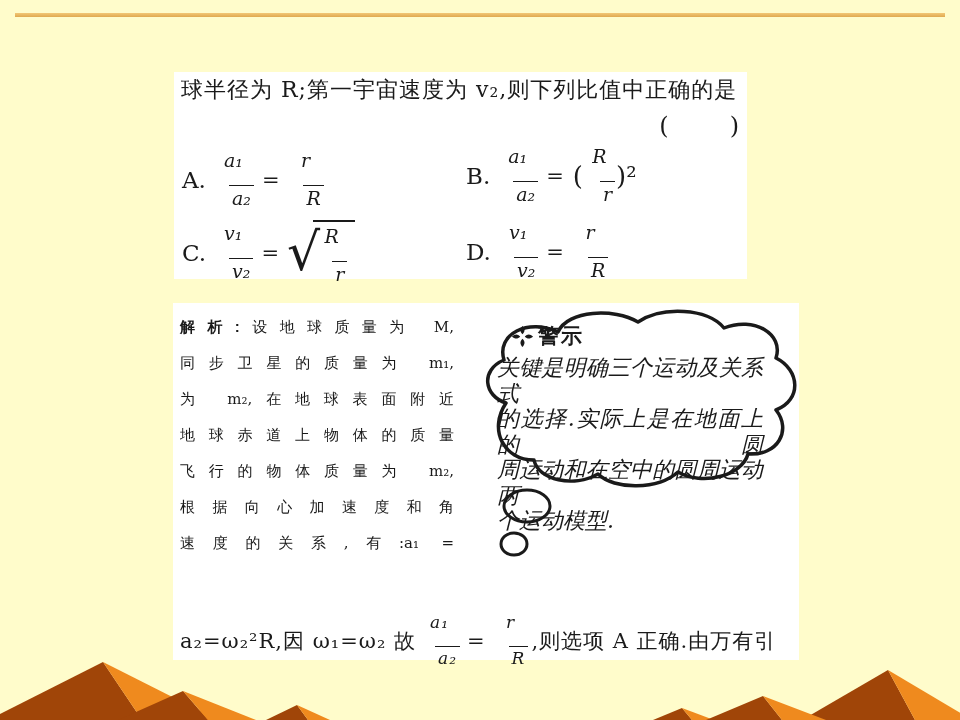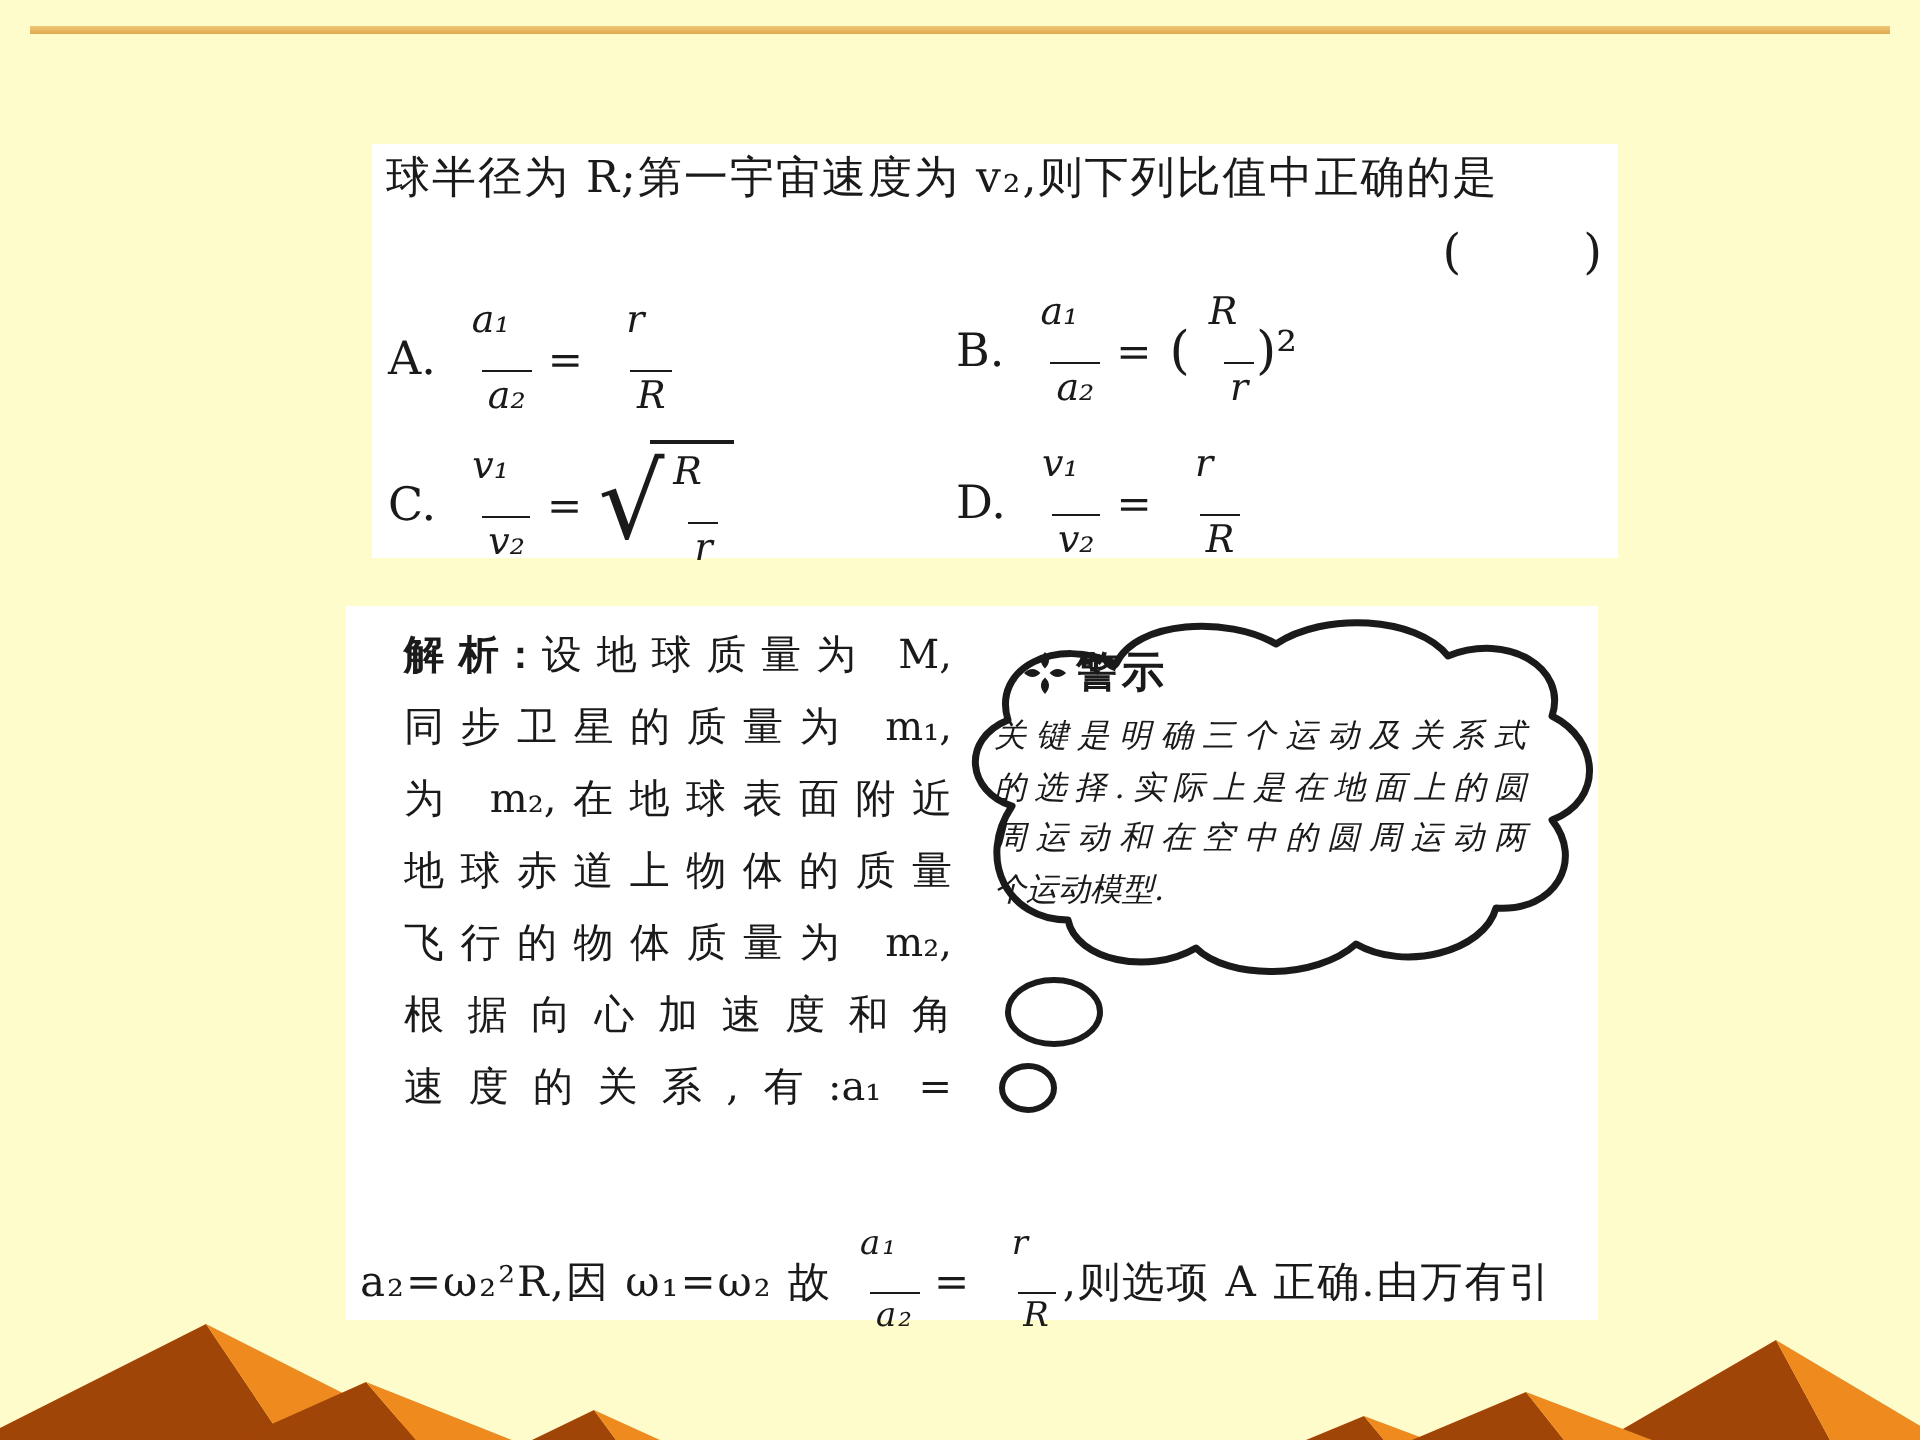--- a/index.html
+++ b/index.html
@@ -8,56 +8,56 @@
   }
   *{margin:0;padding:0;box-sizing:border-box;}
   html,body{width:960px;height:720px;overflow:hidden;}
   body{background:var(--bg);font-family:"DejaVu Serif",serif;color:var(--ink);}
   .slide{position:relative;width:960px;height:720px;background:var(--bg);overflow:hidden;}
 
   .top-rule{position:absolute;left:15px;top:13px;width:930px;height:4px;
     background:linear-gradient(var(--rule),var(--rule-deep));}
 
   .box{position:absolute;background:var(--box);}
-  .question-box{left:186px;top:72px;width:623px;height:207px;}
+  .question-box{left:174px;top:72px;width:573px;height:207px;}
   .analysis-box{left:173px;top:303px;width:626px;height:357px;}
 
   .q-line1{padding:3px 6px 0 7px;font-size:22px;letter-spacing:1px;line-height:30px;}
   .q-brackets{position:absolute;right:8px;top:40px;font-size:24px;white-space:pre;}
 
   .opt{position:absolute;display:flex;align-items:center;font-size:20px;}
   .opt-a{left:8px;top:78px;}  .opt-b{left:292px;top:74px;}
   .opt-c{left:8px;top:148px;} .opt-d{left:292px;top:150px;}
   .opt-label{font-size:23px;margin-right:7px;font-style:normal;}
   .mi{font-style:italic;}
   .frac{display:inline-flex;flex-direction:column;align-items:center;
     font-size:19px;line-height:1.15;vertical-align:middle;gap:11px;}
   .frac .num{padding:0 3px 2px;}
   .frac .den{border-top:1.6px solid var(--ink);padding:2px 3px 0;margin-left:16px;}
   .eq{margin:0 8px;font-size:21px;}
   .paren{font-size:26px;margin:0 1px;}
   .sqrt{display:inline-flex;align-items:center;}
   .rad{font-size:52px;line-height:48px;font-style:normal;transform:translateY(-1px);}
   .sq-inner{border-top:2px solid var(--ink);padding:4px 8px 0 3px;margin-left:-7px;}
 
-  .a-col{position:absolute;left:7px;top:6px;width:274px;font-size:20px;margin-left:22px;}
+  .a-col{position:absolute;left:7px;top:6px;width:274px;font-size:15px;}
   .a-line{height:36px;line-height:36px;white-space:nowrap;}
   .jline{text-align:justify;text-align-last:justify;text-justify:inter-character;white-space:normal;}
   .a-label{font-family:"Liberation Sans",sans-serif;font-weight:bold;letter-spacing:0;}
   .a-final{position:absolute;left:7px;top:310px;width:612px;display:flex;
     align-items:center;font-size:21px;letter-spacing:1px;white-space:nowrap;}
   .a-final .frac{font-size:17px;margin:0 3px;}
   .a-final .eq{margin:0 4px;}
 
   .bubble-svg{position:absolute;left:466px;top:304px;width:334px;height:256px;}
   .bubble-title{position:absolute;left:511px;top:322px;display:flex;align-items:center;gap:4px;}
   .bubble-title .t{font-size:21px;font-weight:bold;letter-spacing:2px;}
   .cross-icon{width:23px;height:23px;}
   .bubble-body{position:absolute;left:497px;top:355px;width:266px;
-    font-size:16px;line-height:25.5px;font-style:italic;}
+    font-size:22px;line-height:25.5px;font-style:italic;}
   .bubble-body .plain{text-align:left;text-align-last:left;}
 
   .pyramids{position:absolute;left:0;bottom:0;width:960px;height:60px;display:block;}
 </style>
 </head>
 <body>
 
 <div class="slide">
 
   <div class="top-rule"></div>

